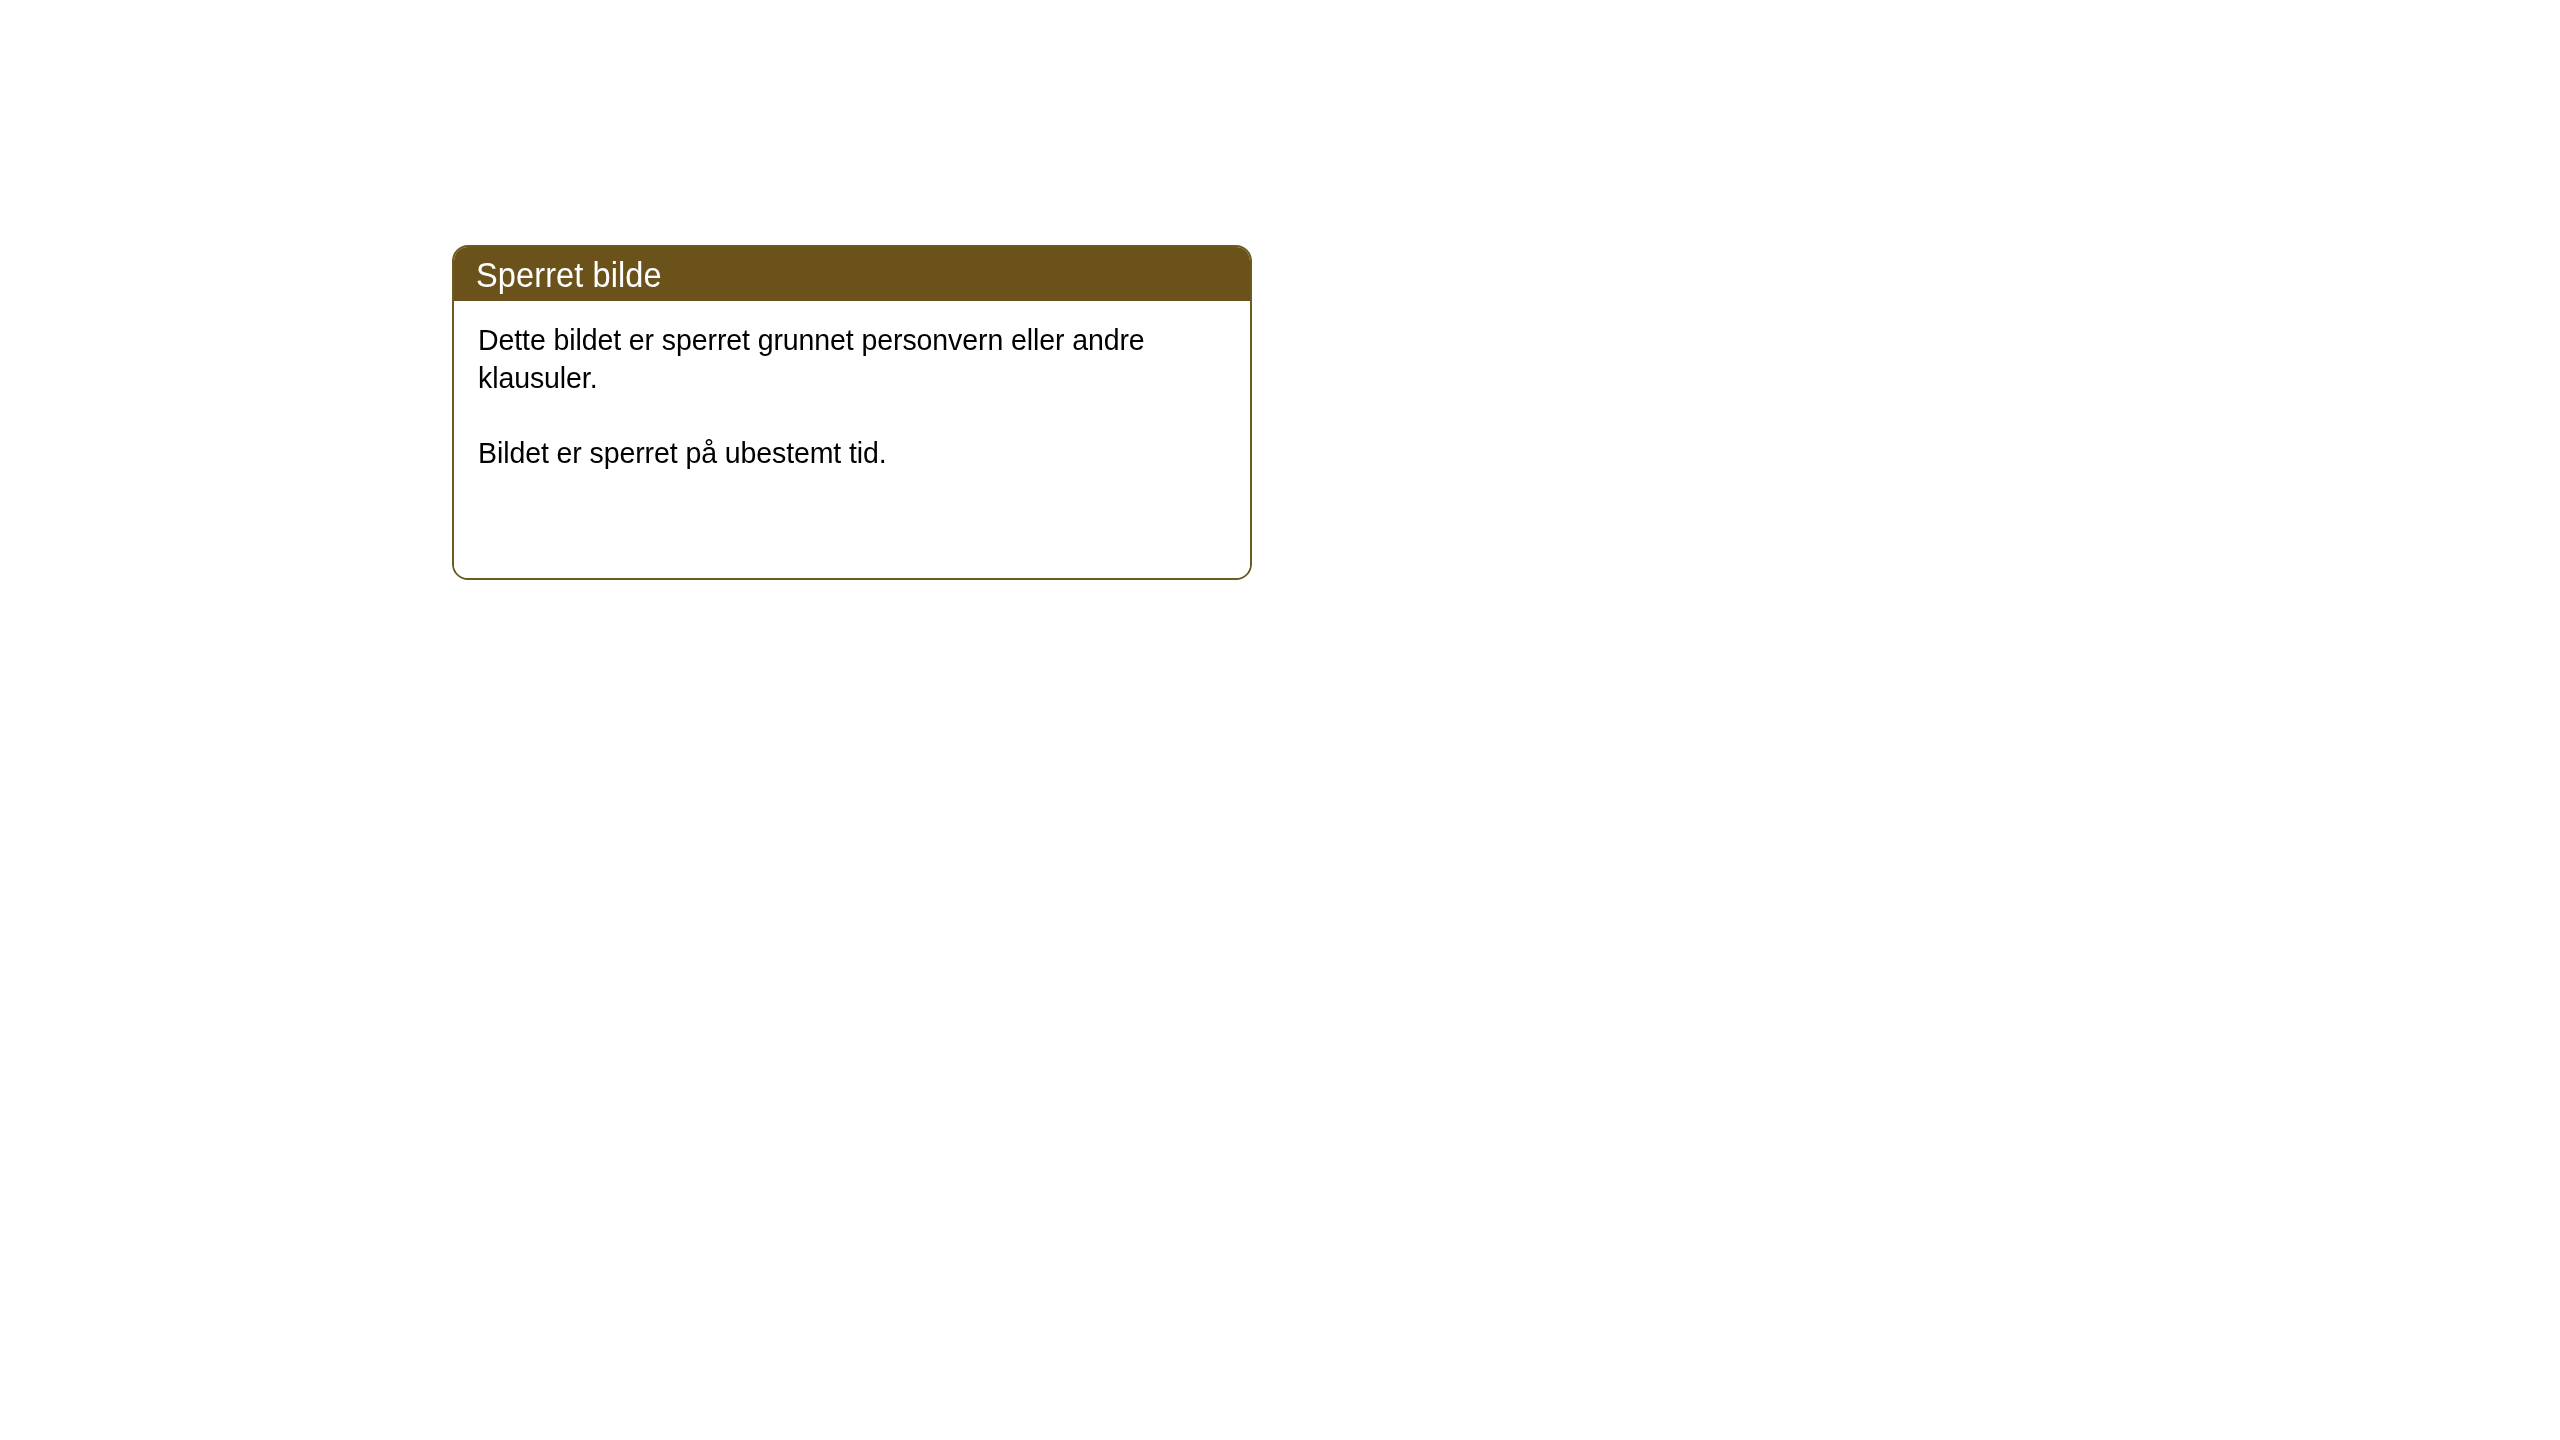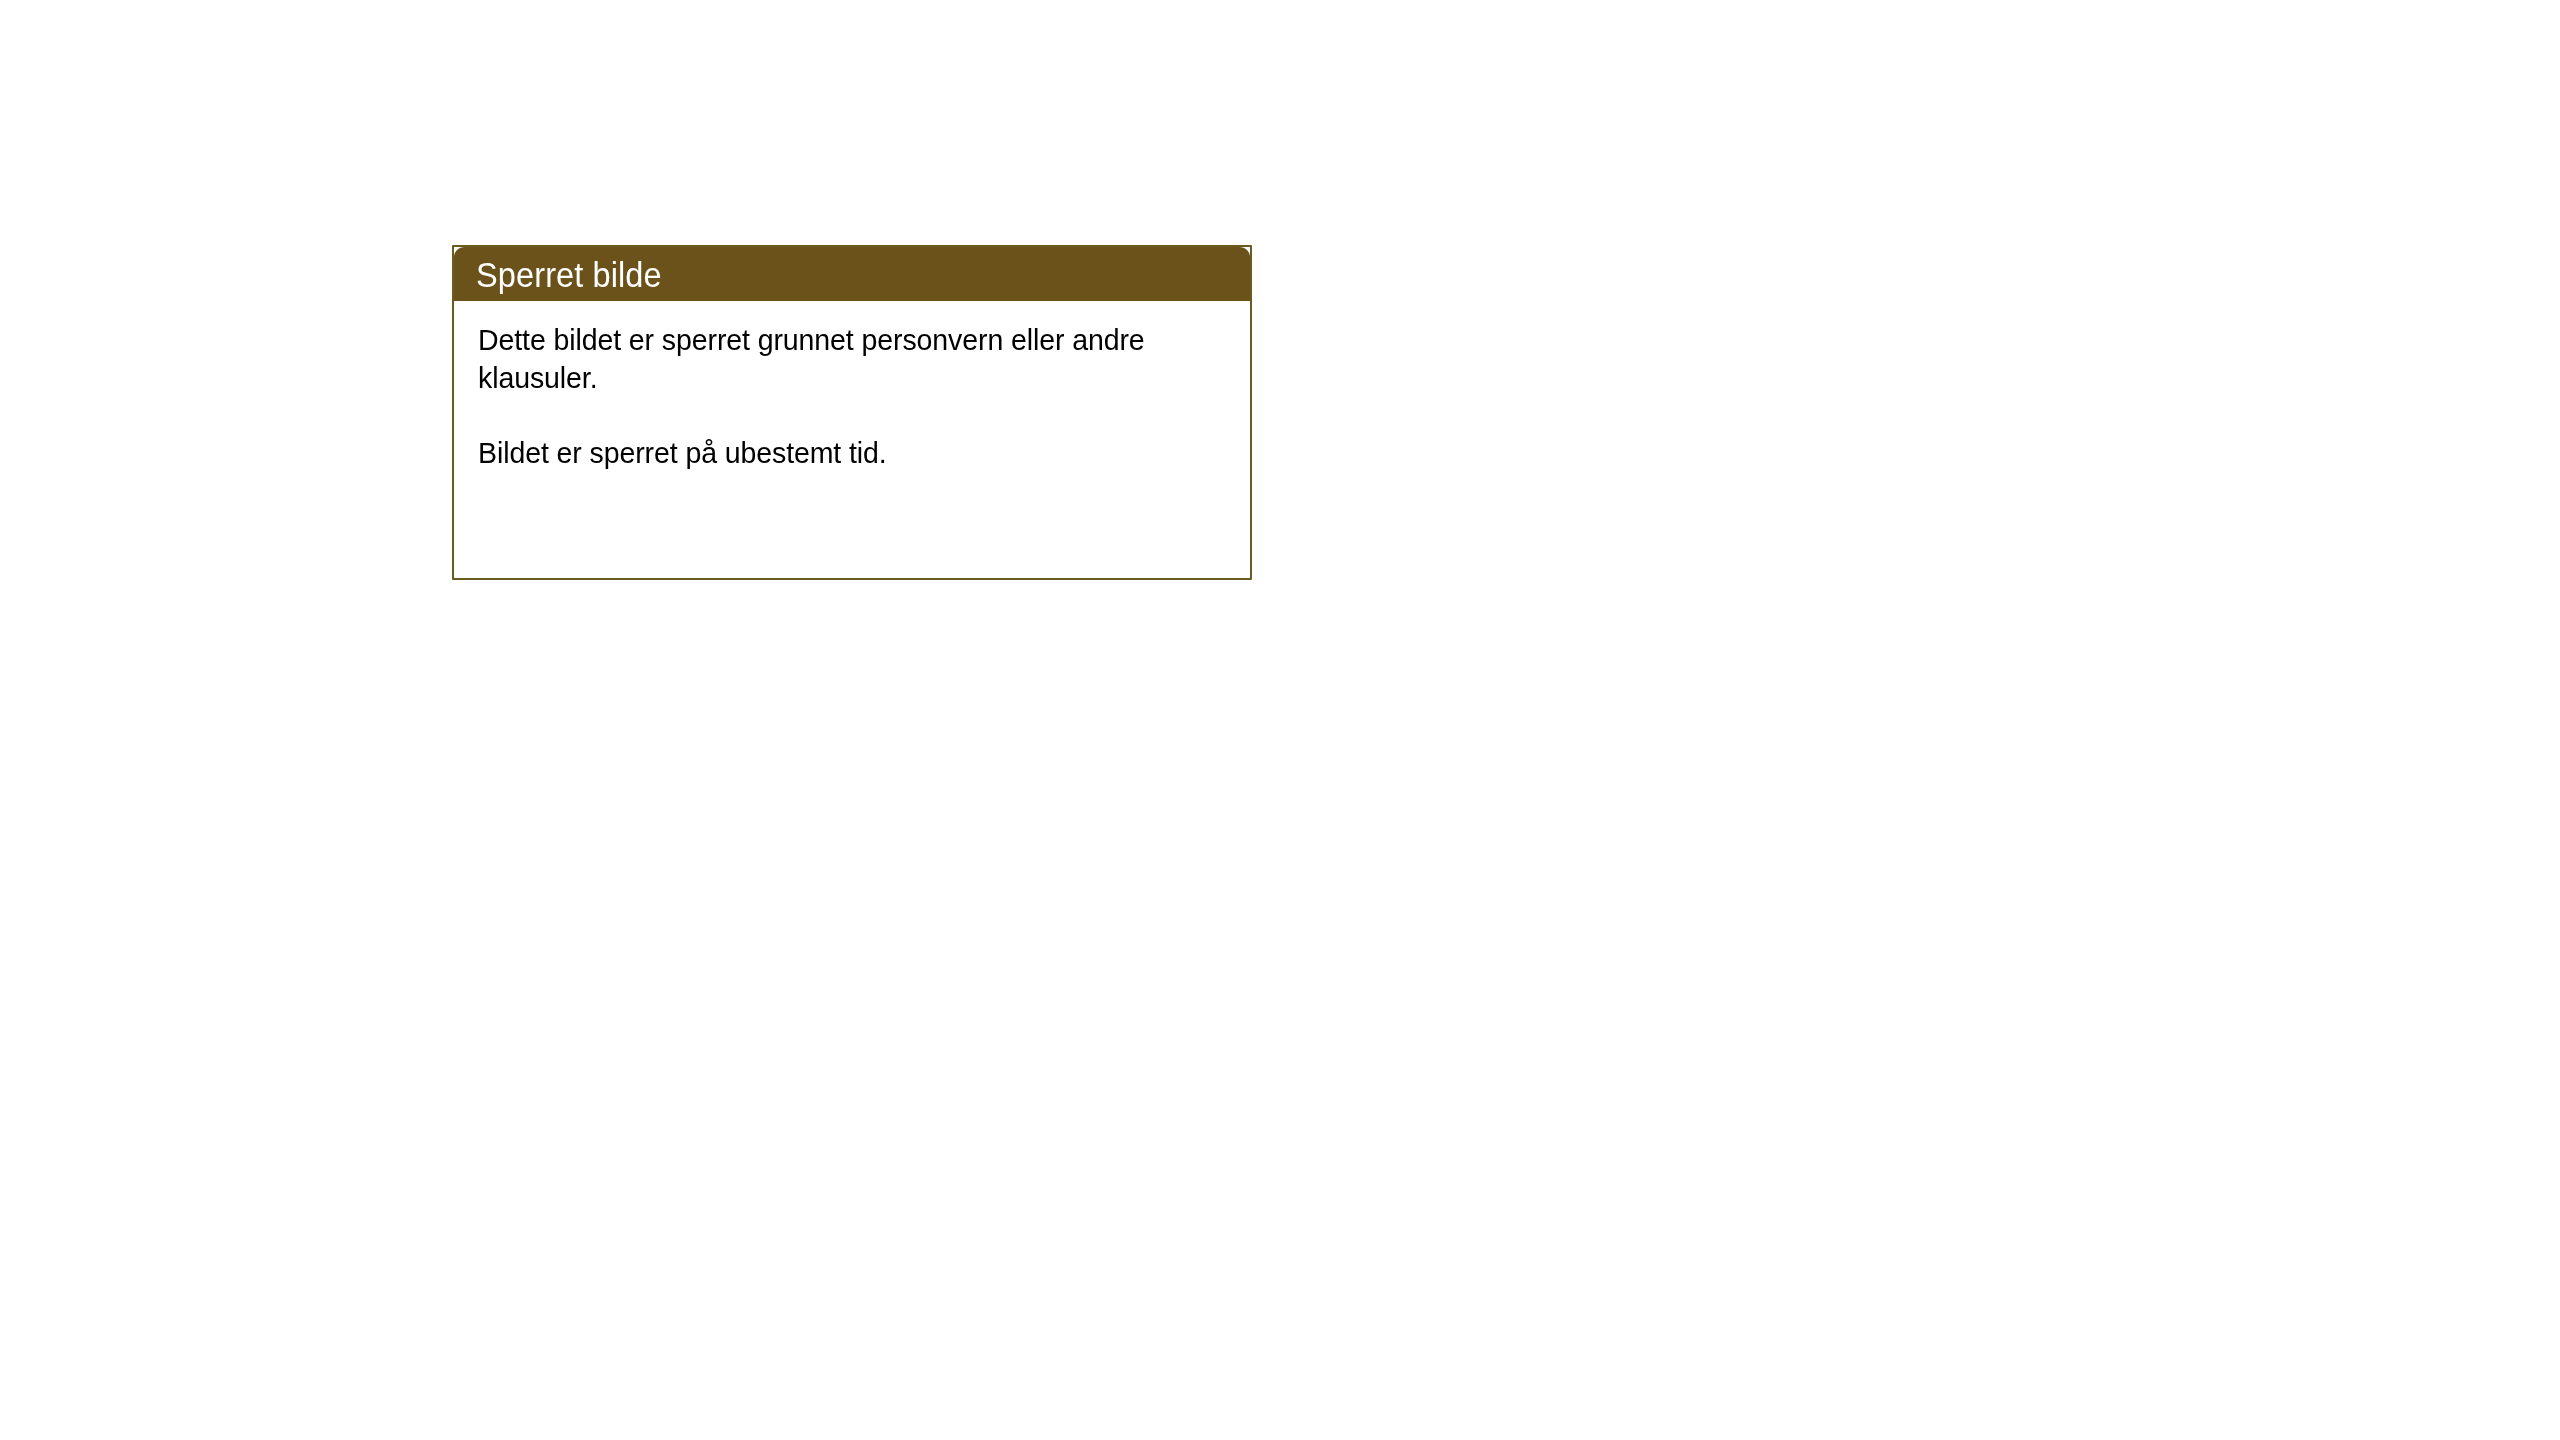--- a/index.html
+++ b/index.html
@@ -25,21 +25,21 @@
     flex-direction: row;
     align-items: flex-start;
     gap: 62px;
   }
 
   .notice-card {
     width: 800px;
     box-sizing: border-box;
     background: #ffffff;
     border: 2px solid #6b5b1e;
-    border-radius: 1px;
+    border-radius: 16px;
     overflow: hidden;
     display: flex;
     flex-direction: column;
     min-height: 335px;
   }
 
   .notice-card__header {
     background: #6b521b;
     border-top-left-radius: 10px;
     border-top-right-radius: 10px;

